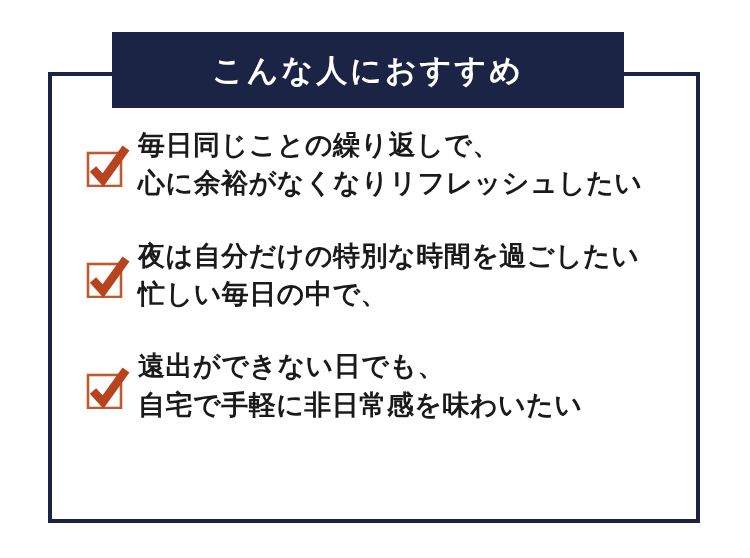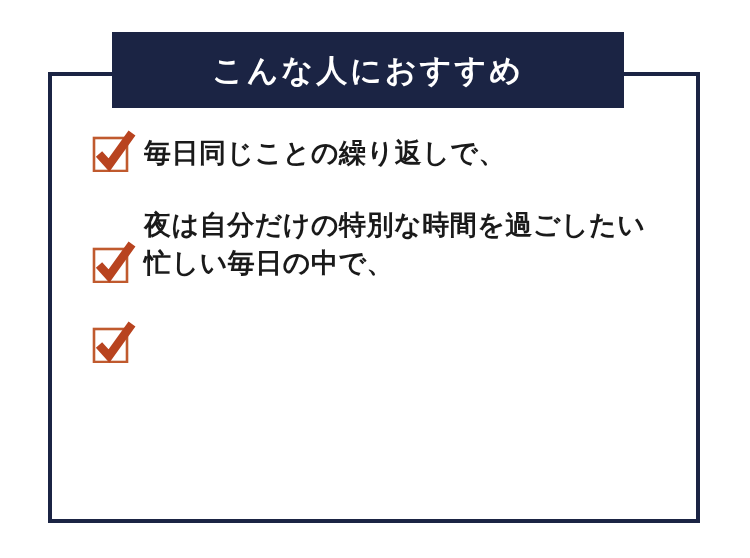--- a/index.html
+++ b/index.html
@@ -63,24 +63,23 @@
     position: absolute;
     left: 48px;
     top: 126px;
     width: 652px;
     z-index: 2;
   }
 
   .list-item {
     position: relative;
     display: flex;
-    align-items: flex-end;
+    align-items: center;
     margin-bottom: 34px;
     padding-left: 36px;
-    margin-left: 6px;
   }
 
   .list-item:last-child {
     margin-bottom: 0;
   }
 
   .check-wrap {
     position: relative;
     width: 46px;
     height: 42px;
@@ -125,20 +124,21 @@
 
     <div class="list-item">
       <span class="check-wrap">
         <svg width="46" height="42" viewBox="0 0 46 42" xmlns="http://www.w3.org/2000/svg">
           <rect x="4" y="8" width="33" height="33" fill="none" stroke="#c05a2e" stroke-width="2.6"></rect>
           <path d="M9 24 L19 35 L42 3" fill="none" stroke="#b8431f" stroke-width="8.5" stroke-linecap="butt" stroke-linejoin="miter"></path>
         </svg>
       </span>
       <span class="item-text">
         <span class="item-line">毎日同じことの繰り返しで、</span>
+        <span class="item-line">心に余裕がなくなりリフレッシュしたい</span>
       </span>
     </div>
 
     <div class="list-item">
       <span class="check-wrap">
         <svg width="46" height="42" viewBox="0 0 46 42" xmlns="http://www.w3.org/2000/svg">
           <rect x="4" y="8" width="33" height="33" fill="none" stroke="#c05a2e" stroke-width="2.6"></rect>
           <path d="M9 24 L19 35 L42 3" fill="none" stroke="#b8431f" stroke-width="8.5" stroke-linecap="butt" stroke-linejoin="miter"></path>
         </svg>
       </span>
@@ -148,16 +148,20 @@
       </span>
     </div>
 
     <div class="list-item">
       <span class="check-wrap">
         <svg width="46" height="42" viewBox="0 0 46 42" xmlns="http://www.w3.org/2000/svg">
           <rect x="4" y="8" width="33" height="33" fill="none" stroke="#c05a2e" stroke-width="2.6"></rect>
           <path d="M9 24 L19 35 L42 3" fill="none" stroke="#b8431f" stroke-width="8.5" stroke-linecap="butt" stroke-linejoin="miter"></path>
         </svg>
       </span>
+      <span class="item-text">
+        <span class="item-line">遠出ができない日でも、</span>
+        <span class="item-line">自宅で手軽に非日常感を味わいたい</span>
+      </span>
     </div>
 
   </div>
 </div>
 
 </body></html>

